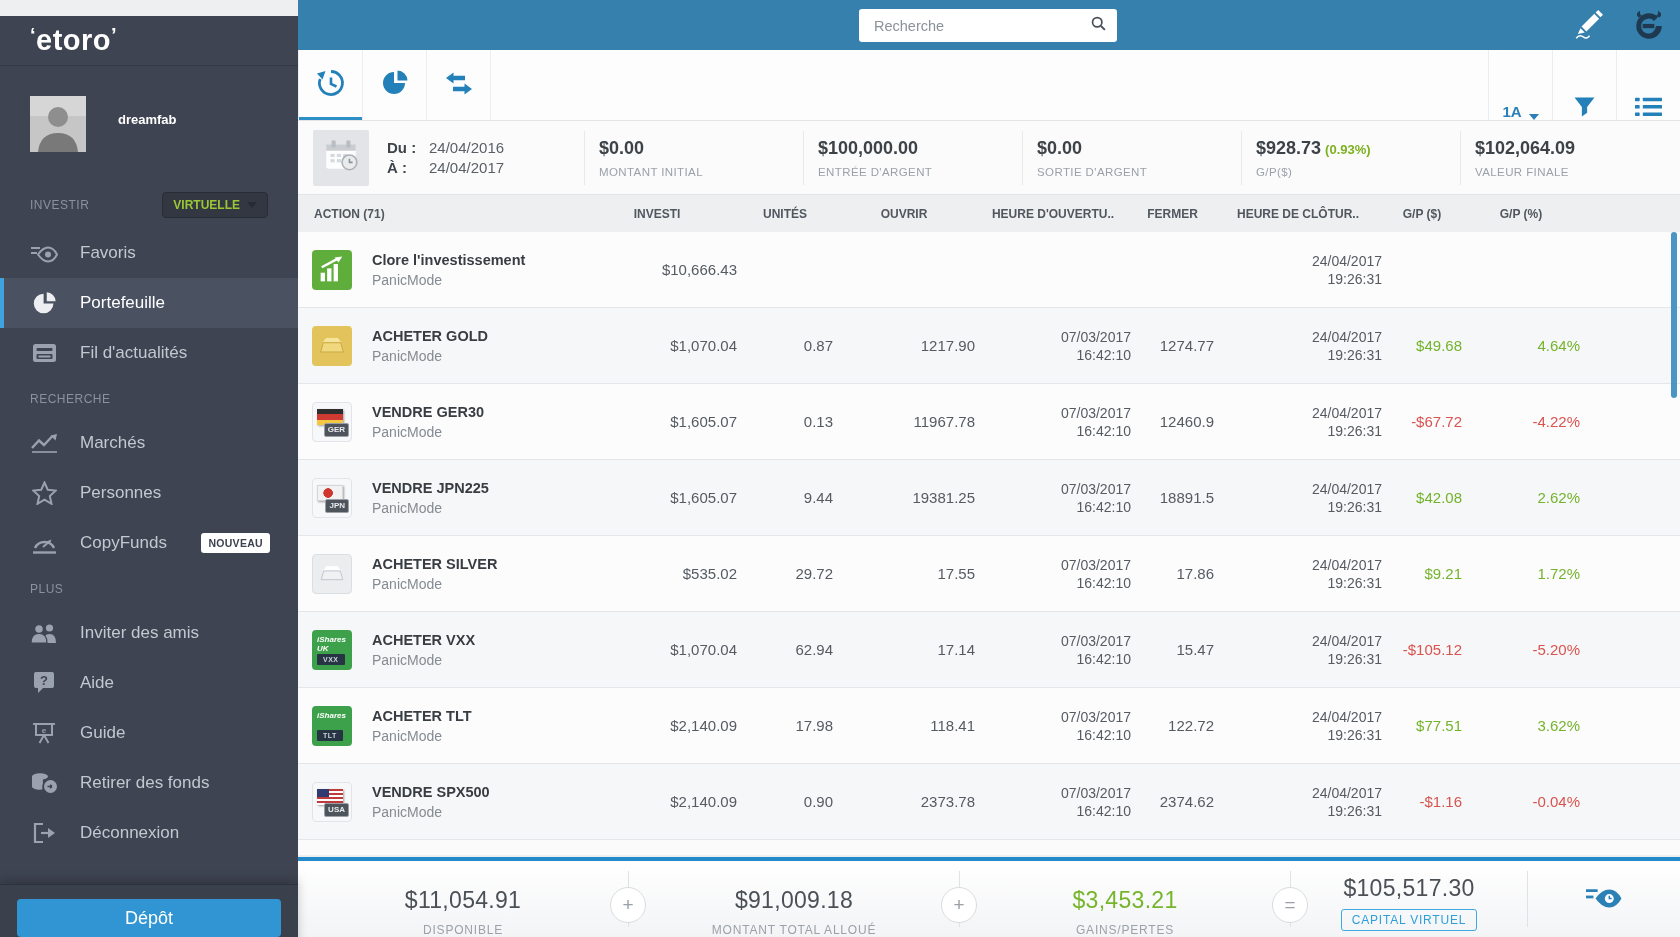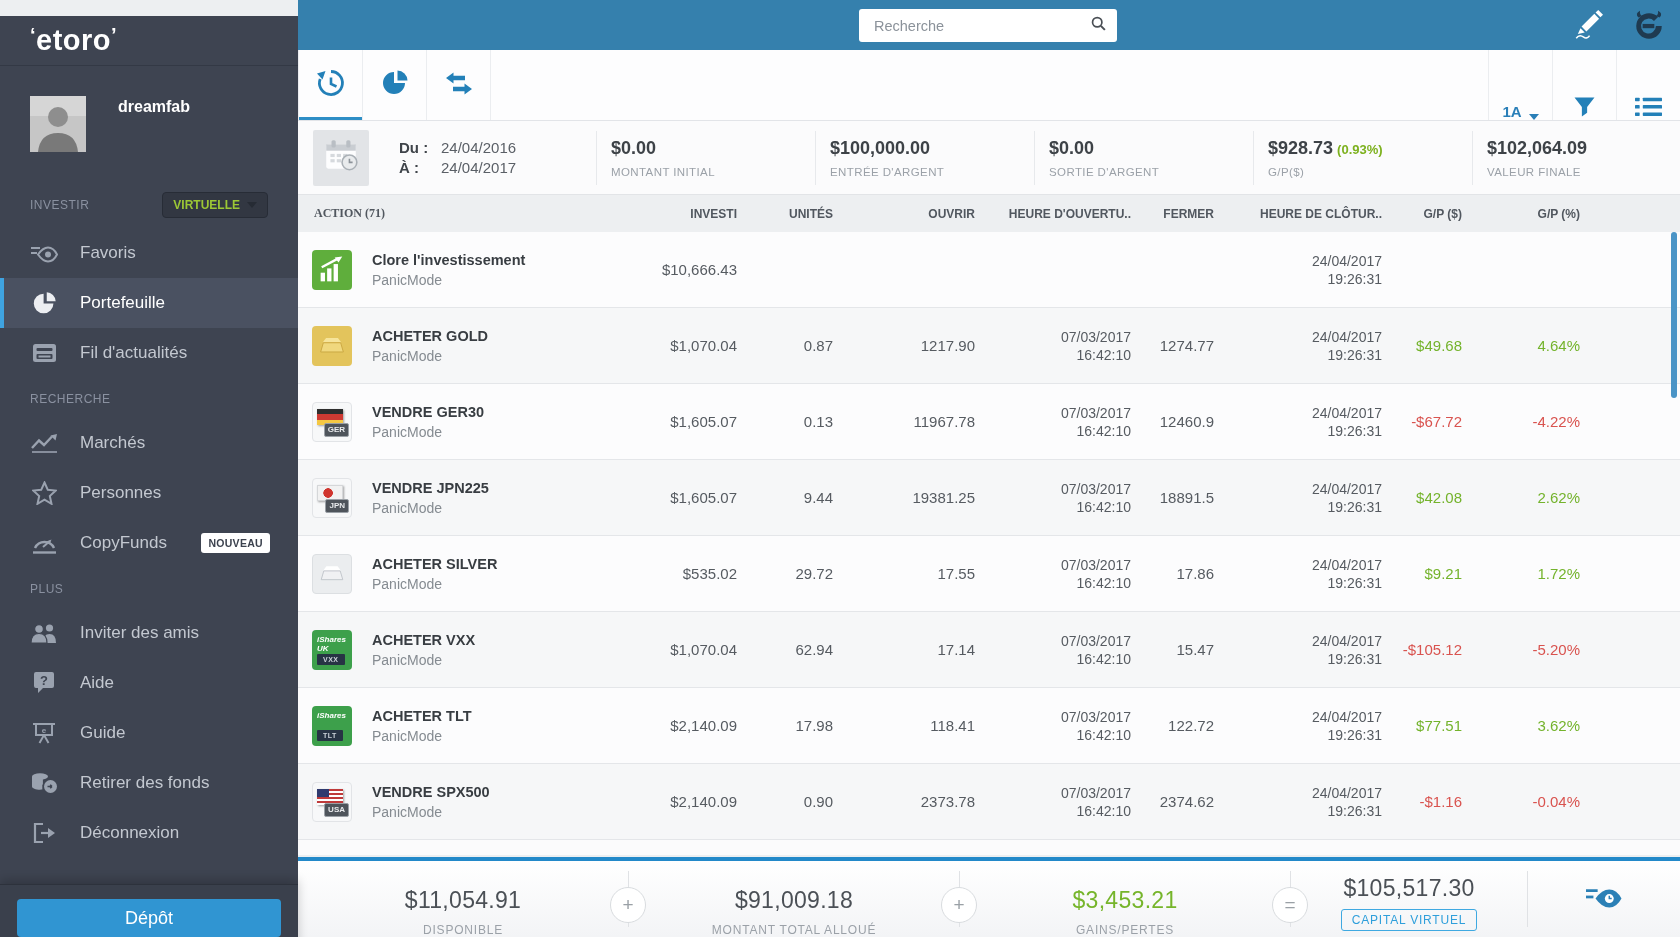--- a/index.html
+++ b/index.html
@@ -7,21 +7,21 @@
   .app{position:relative;width:1680px;height:937px;overflow:hidden;
        font-family:"Liberation Sans",sans-serif;background:#edeff1;}
 
   
   .sidebar{position:absolute;left:0;top:16px;width:298px;height:937px;background:#3e4451;color:#c7ccd4;z-index:5;}
   .logo-area{height:50px;display:flex;align-items:center;padding-left:30px;border-bottom:1px solid #333945;}
   .logo{color:#fff;font-size:29px;font-weight:bold;letter-spacing:.5px;position:relative;line-height:1;}
   .logo .horn{font-size:20px;position:relative;top:-8px;font-weight:bold;}
   .profile{display:flex;align-items:flex-start;padding:30px 30px 16px;}
   .avatar{width:56px;height:56px;overflow:hidden;flex:none;background:#c9c9c9;}
-  .username{margin-left:32px;margin-top:2px;font-size:16px;font-weight:bold;color:#fff;text-align:center;}
+  .username{margin-left:32px;margin-top:16px;font-size:13px;font-weight:bold;color:#fff;text-align:center;}
   .sec{display:flex;justify-content:space-between;align-items:center;padding:24px 30px 10px;}
   .sec.mid{padding:14px 30px 12px;}
   .sec-label{font-size:12px;color:#8a91a0;letter-spacing:.5px;}
   .virtual-btn{background:rgba(0,0,0,.18);border:1px solid #272c36;border-radius:4px;color:#9cc735;
      font-weight:bold;font-size:12px;padding:5px 10px;display:flex;align-items:center;font-family:inherit;cursor:pointer;}
   .caret{width:0;height:0;border-left:5px solid transparent;border-right:5px solid transparent;border-top:6px solid currentColor;display:inline-block;margin-left:7px;}
   .caret.dark{color:#262b34;}
   .mitem{height:50px;display:flex;align-items:center;padding-left:30px;position:relative;font-size:17px;color:#c3c8d0;cursor:pointer;}
   .mitem .micon{width:28px;height:26px;margin-right:22px;display:flex;align-items:center;justify-content:center;flex:none;}
   .mitem.active{background:#4a5161;color:#fff;}
@@ -49,35 +49,35 @@
   .page-title{width:149px;display:flex;align-items:center;padding-left:17px;color:#2c7cb3;font-size:22.5px;font-weight:bold;}
   .tabsep{width:1px;background:#ebedf0;}
   .icontab{width:63px;display:flex;align-items:center;justify-content:center;position:relative;cursor:pointer;}
   .icontab.active::after{content:'';position:absolute;bottom:0;left:0;right:0;height:3px;background:#2e8ec6;}
   .tb-spacer{flex:1;}
   .rctl{width:63px;display:flex;align-items:flex-end;justify-content:center;color:#2a7fb8;font-size:15px;font-weight:bold;cursor:pointer;}
 
   .summary{height:74px;background:#fbfbfc;border-bottom:1px solid #e2e4e7;display:flex;align-items:center;}
   .cal-box{width:56px;height:56px;background:#e2e4e7;border-radius:2px;margin-left:15px;
      display:flex;align-items:center;justify-content:center;cursor:pointer;flex:none;}
-  .period-dates{margin-left:30px;width:197px;font-size:15px;}
+  .period-dates{margin-left:18px;width:197px;font-size:15px;}
   .pd-row{display:flex;line-height:20px;}
   .pd-label{width:42px;font-weight:bold;color:#3f444a;}
   .pd-val{color:#5a5f66;}
   .sumstat{width:219px;border-left:1px solid #e7e9ec;height:54px;padding-left:14px;
      display:flex;flex-direction:column;justify-content:center;flex:none;}
   .sumstat.last{flex:1;}
   .sumvalue{font-size:18px;font-weight:bold;color:#3d4247;}
   .sumpct{font-size:13px;color:#7db11e;font-weight:bold;margin-left:4px;}
   .sumlabel{font-size:11.5px;color:#9ba1a8;letter-spacing:.4px;margin-top:7px;}
 
   .tgrid{display:grid;grid-template-columns:279px 160px 96px 142px 156px 83px 168px 80px 118px 1fr;}
   .thead{height:37px;align-items:center;font-size:12px;font-weight:bold;color:#51575f;background:#edeff1;}
-  .thead .hcell{text-align:right;}
-  .thead .hcell.first{text-align:left;padding-left:16px;font-family:Liberation Serif, serif;}
+  .thead .hcell{text-align:center;}
+  .thead .hcell.first{text-align:left;padding-left:16px;}
   .trow{height:76px;border-bottom:1px solid #e4e6e9;background:#fcfcfd;align-items:center;
      font-size:15px;color:#565b61;cursor:pointer;}
   .trow:nth-child(even){background:#f6f7f8;}
   .trow.partial{height:15px;background:#fbfbfc;border-bottom:none;}
   .cell{text-align:right;}
   .c-action{display:flex;align-items:center;padding-left:14px;text-align:left;}
   .asset-icon{width:40px;height:40px;border-radius:4px;margin-right:20px;flex:none;position:relative;overflow:hidden;}
   .tname{font-size:14.5px;font-weight:bold;color:#383d42;}
   .tsub{font-size:14px;color:#858b91;margin-top:4px;}
   .dt span{display:block;line-height:18px;font-size:14px;}

